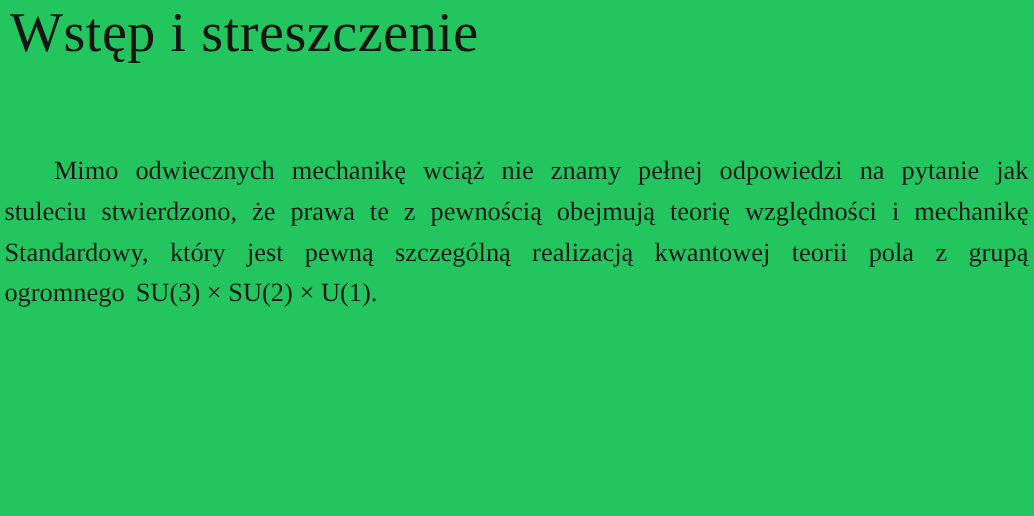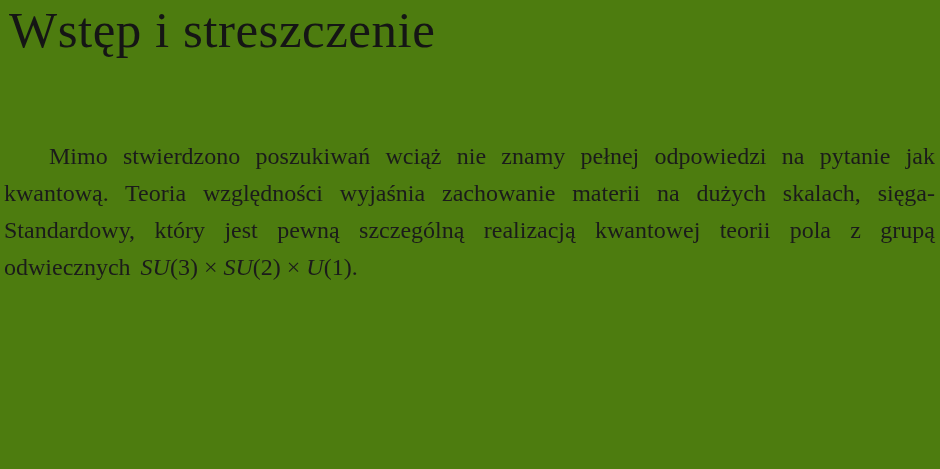--- a/index.html
+++ b/index.html
@@ -5,21 +5,21 @@
   html, body {
     margin: 0;
     padding: 0;
     background: #ffffff;
   }
   .page {
     position: relative;
     width: 940px;
     height: 469px;
     overflow: hidden;
-    background: #4d7c0f;
+    background: #22c55e;
     color: #1b1b1b;
     font-family: "Liberation Serif", serif;
   }
   .title {
     margin: 2px 0 0 9px;
     font-family: "Liberation Serif", serif;
     font-size: 51px;
     font-weight: 400;
     line-height: 56px;
     letter-spacing: 0.5px;
@@ -42,27 +42,26 @@
   }
   .line.final {
     text-align: left;
     text-align-last: left;
     -moz-text-align-last: left;
   }
   .formula {
     margin-left: 10px;
   }
   .formula .it {
-    font-style: italic;
   }
 </style>
 </head>
 <body>
 
 <main class="page">
   <h1 class="title">Wstęp i streszczenie</h1>
   <section class="paragraph" id="paragraph">
-      <div class="line first">Mimo stwierdzono poszukiwań wciąż nie znamy pełnej odpowiedzi na pytanie jak</div>
-      <div class="line">kwantową. Teoria względności wyjaśnia zachowanie materii na dużych skalach, sięga-</div>
+      <div class="line first">Mimo odwiecznych mechanikę wciąż nie znamy pełnej odpowiedzi na pytanie jak</div>
+      <div class="line">stuleciu stwierdzono, że prawa te z pewnością obejmują teorię względności i mechanikę</div>
       <div class="line">Standardowy, który jest pewną szczególną realizacją kwantowej teorii pola z grupą</div>
-      <div class="line final"><span>odwiecznych</span><span class="formula"><span class="it">SU</span><span class="up">(3)</span><span class="up"> × </span><span class="it">SU</span><span class="up">(2)</span><span class="up"> × </span><span class="it">U</span><span class="up">(1).</span></span></div>
+      <div class="line final"><span>ogromnego</span><span class="formula"><span class="it">SU</span><span class="up">(3)</span><span class="up"> × </span><span class="it">SU</span><span class="up">(2)</span><span class="up"> × </span><span class="it">U</span><span class="up">(1).</span></span></div>
     </section>
 </main>
 
 </body></html>

